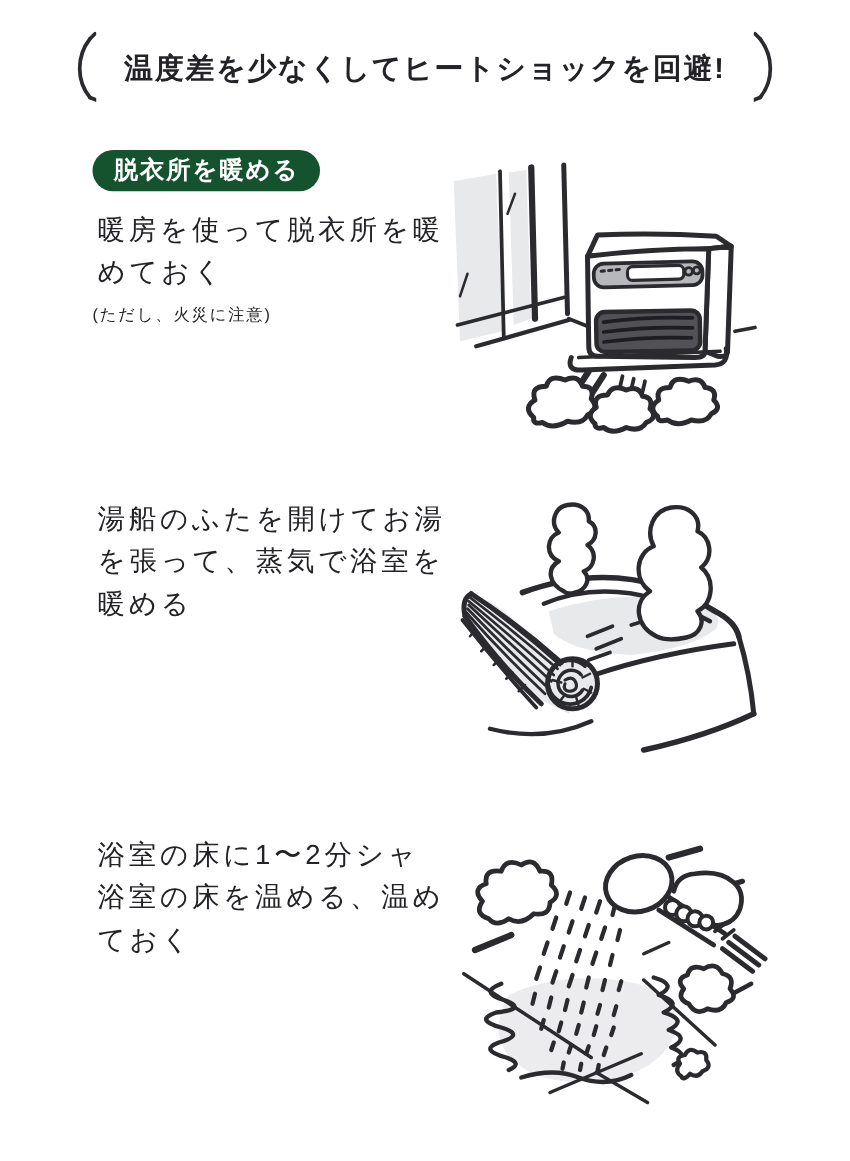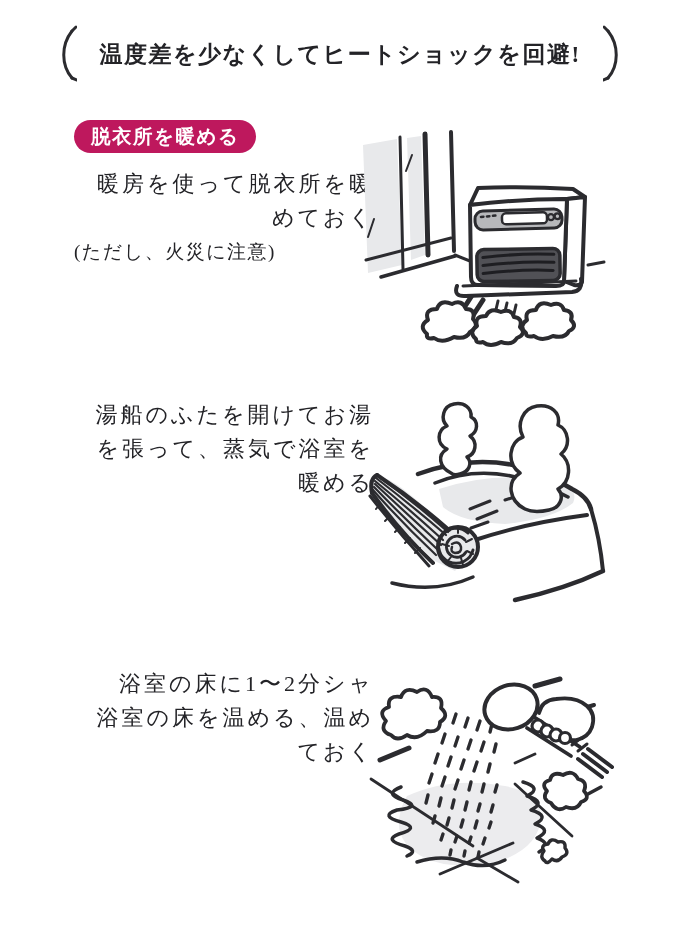--- a/index.html
+++ b/index.html
@@ -1,48 +1,48 @@
 <!DOCTYPE html>
 <html><head>
 <meta charset="utf-8">
 <style>
   html,body{margin:0;padding:0;background:#ffffff;}
   .page{
     position:relative;width:680px;height:929px;background:#ffffff;overflow:hidden;
-    font-family:Liberation Serif, serif;color:#232327;
+    font-family:Liberation Sans, sans-serif;color:#232327;
   }
   
   .title-row{
     position:absolute;top:22px;left:0;width:680px;height:64px;
     display:flex;align-items:center;justify-content:center;gap:22px;
   }
   .title-text{
     font-size:23px;font-weight:bold;letter-spacing:1.5px;color:#232327;
     white-space:nowrap;
   }
   .paren{flex:0 0 auto;}
   
   .section-text{position:absolute;left:74px;width:300px;}
   .s1{top:120px;}
   .s2{top:384px;}
   .s3{top:653px;}
   .badge{
     display:inline-block;
-    background:#be185d;color:#ffffff;
+    background:#14532d;color:#ffffff;
     font-size:19.5px;font-weight:bold;letter-spacing:1.5px;
     line-height:33px;padding:0 17px;border-radius:18px;
   }
   .body-text{
     margin:14px 0 0 4px;
     font-size:22px;line-height:34px;letter-spacing:3px;
-    white-space:pre-line;color:#232327;text-align:right;
+    white-space:pre-line;color:#232327;
   }
   .note-text{
     margin:3px 0 0 0;
-    font-size:19px;line-height:28px;letter-spacing:1.5px;
+    font-size:13px;line-height:28px;letter-spacing:1.5px;
     white-space:pre-line;color:#232327;
   }
   .note-text:empty{display:none;}
   
   .illus{position:absolute;}
   .illus-1{left:360px;top:125px;}
   .illus-2{left:355px;top:397px;}
   .illus-3{left:355px;top:650px;}
 </style>
 </head>

